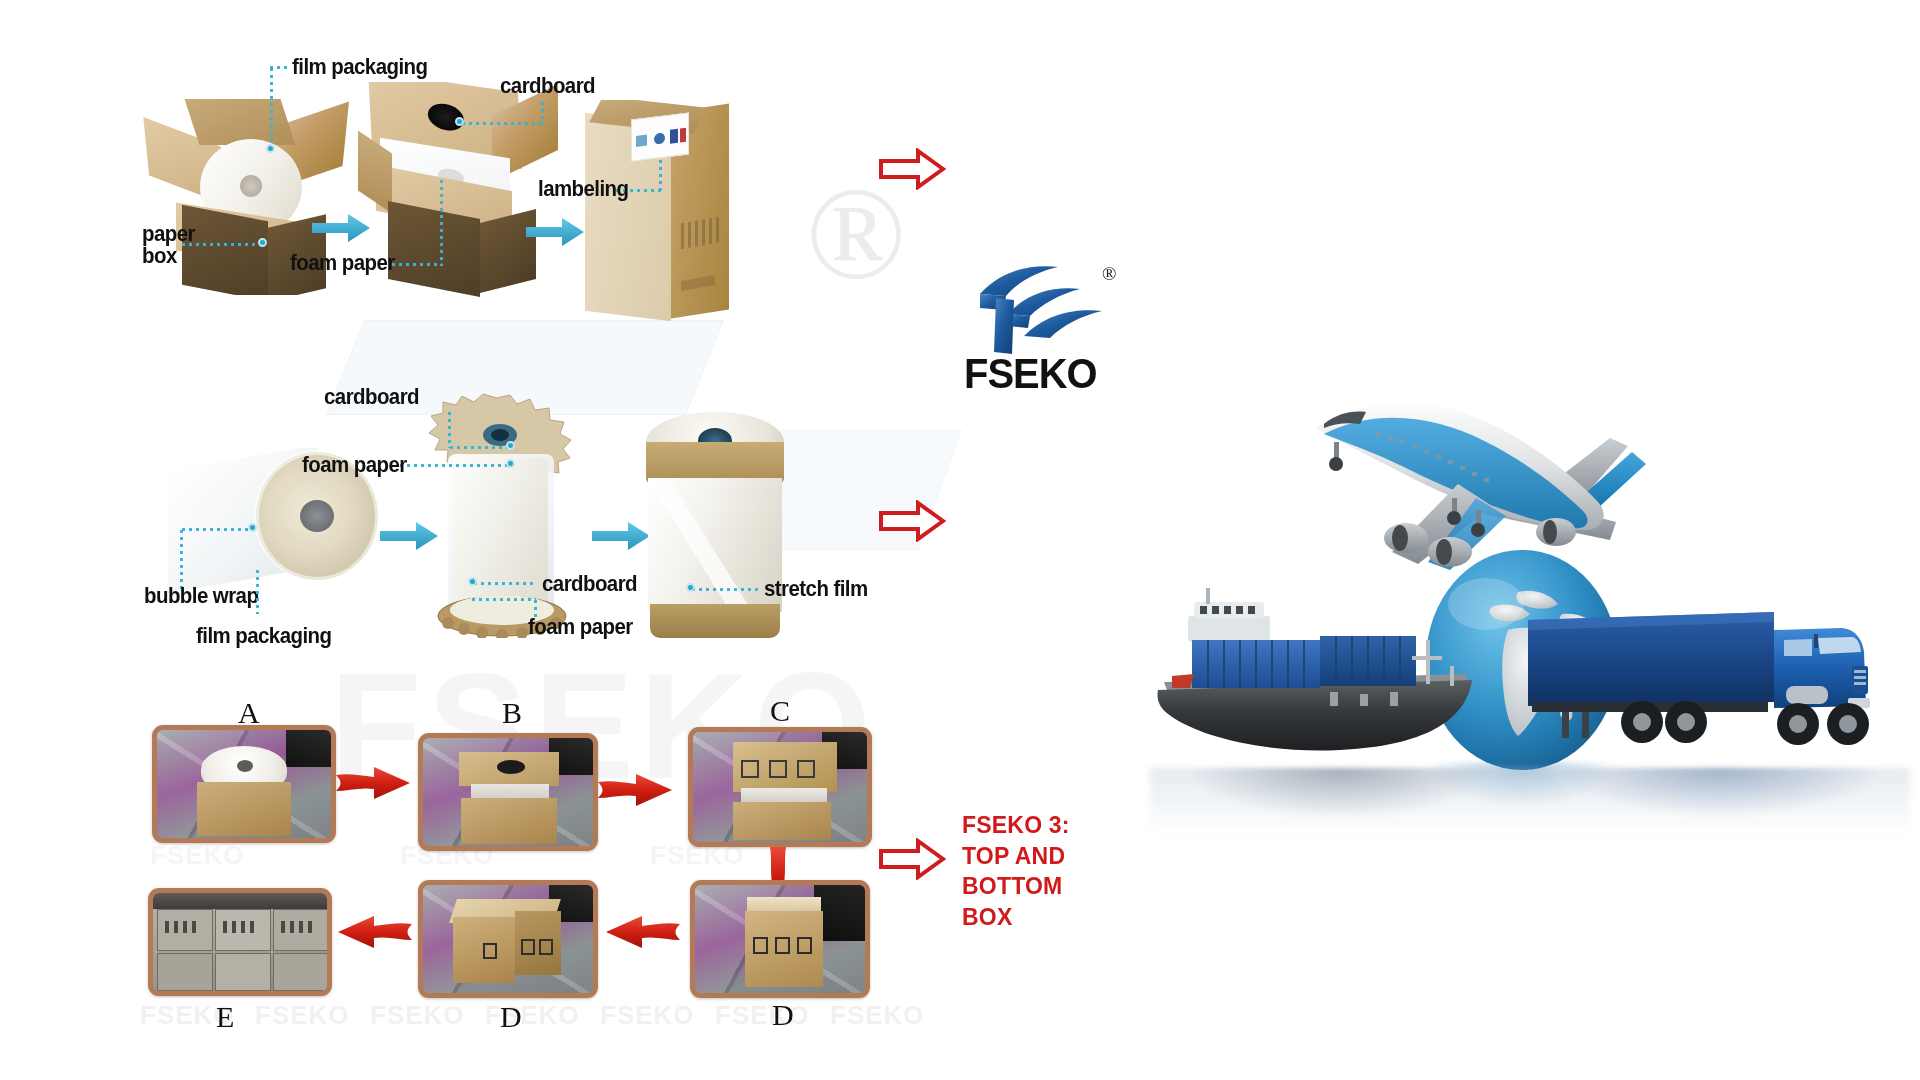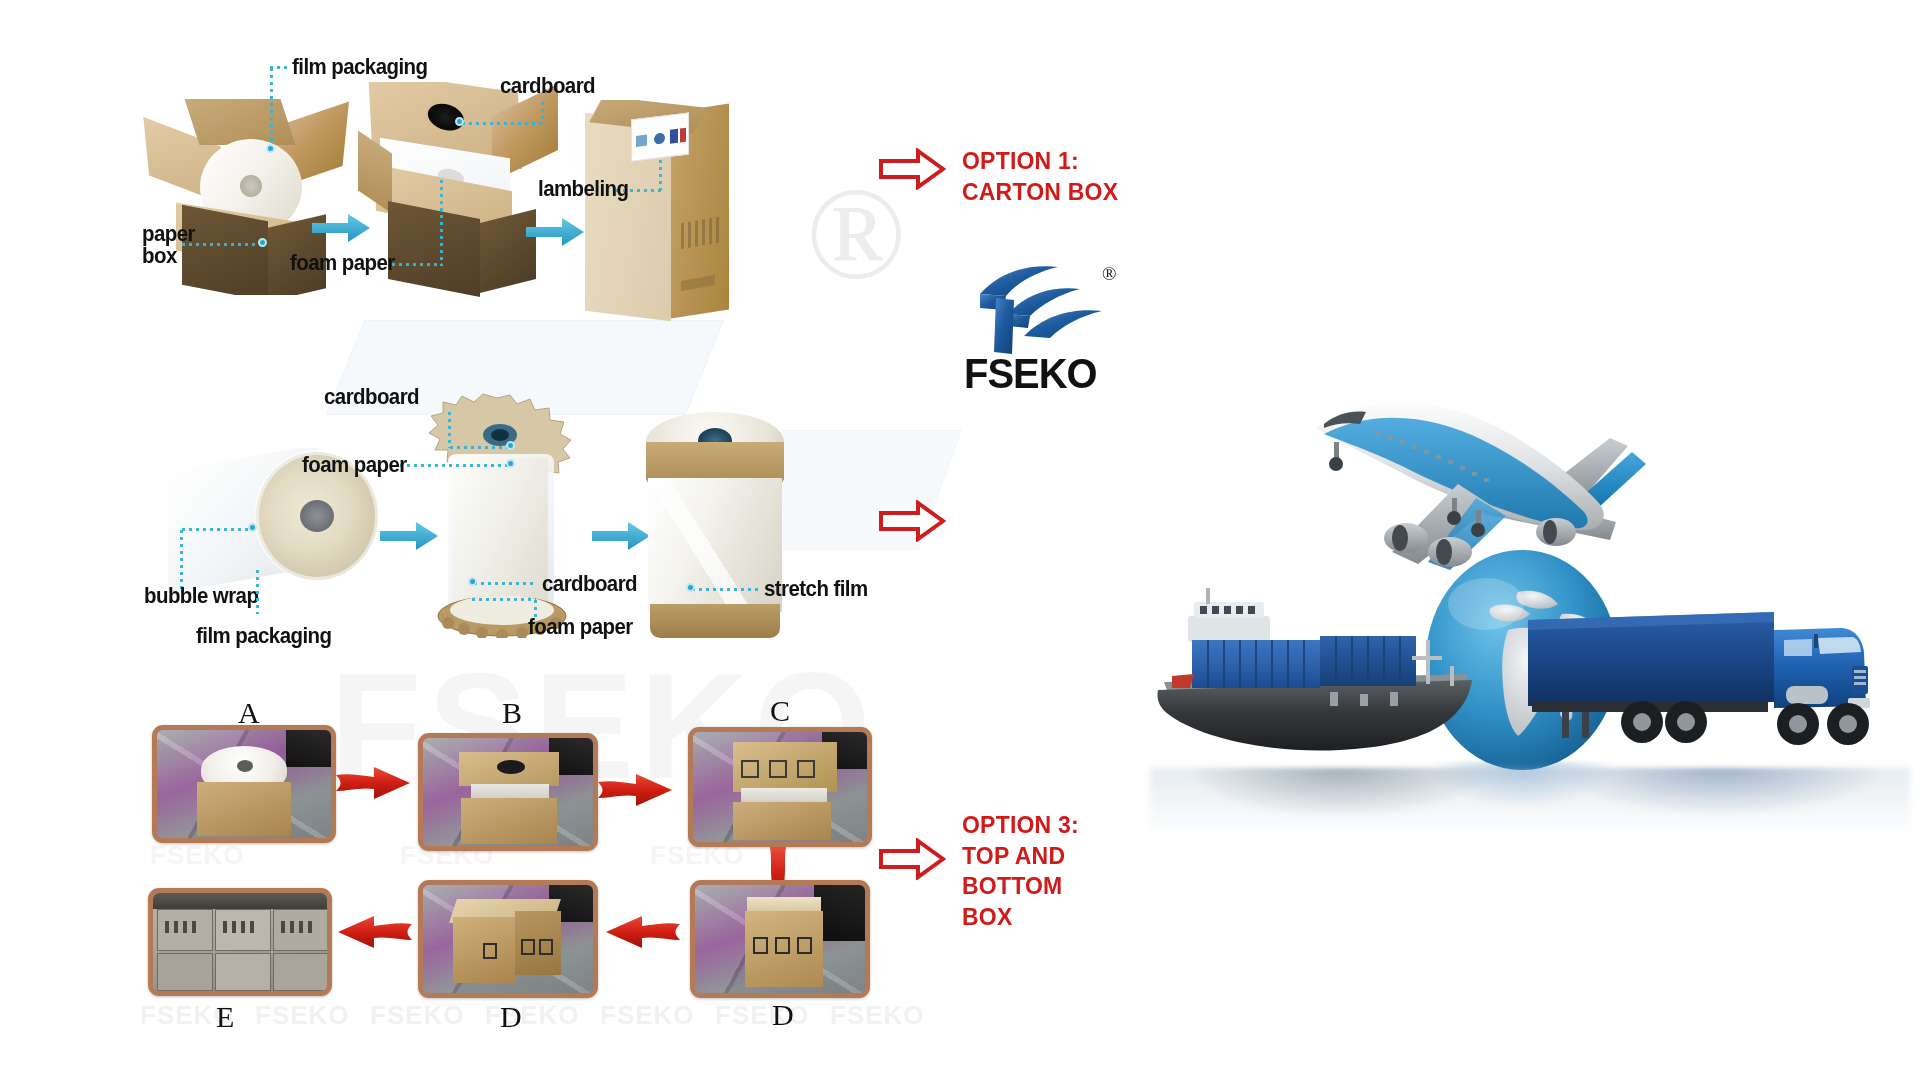--- a/index.html
+++ b/index.html
@@ -206,22 +206,20 @@
     <div class="lead-h" style="left:390px;top:263px;width:52px;"></div>
     <div class="lead-v" style="left:440px;top:178px;height:88px;"></div>
     <div class="lbl" style="left:290px;top:252px;">foam paper</div>
   </div>
 
   <div style="position:absolute;left:878px;top:148px;">
     <svg width="68" height="42" viewBox="0 0 68 42" aria-hidden="true">
       <path d="M3 13 L40 13 L40 3 L65 21 L40 39 L40 29 L3 29 Z" fill="#ffffff" stroke="#cf1c1c" stroke-width="4" stroke-linejoin="miter"></path>
     </svg>
   </div>
-  <div class="opt-text" style="left:962px;top:146px;">OPTION 1:
-CARTON BOX</div>
 
   <div style="position:absolute;left:962px;top:258px;width:172px;height:140px;">
     <svg width="172" height="110" viewBox="0 0 172 110" aria-hidden="true">
       <defs>
         <linearGradient id="fg" x1="0" y1="0" x2="1" y2="1">
           <stop offset="0" stop-color="#4d86c4"></stop>
           <stop offset="0.45" stop-color="#1d5b9f"></stop>
           <stop offset="1" stop-color="#123f73"></stop>
         </linearGradient>
       </defs>
@@ -451,21 +449,21 @@
       </div>
     </div>
     <div class="step-letter" style="left:772px;top:998px;">D</div>
   </div>
 
   <div style="position:absolute;left:878px;top:838px;">
     <svg width="68" height="42" viewBox="0 0 68 42" aria-hidden="true">
       <path d="M3 13 L40 13 L40 3 L65 21 L40 39 L40 29 L3 29 Z" fill="#ffffff" stroke="#cf1c1c" stroke-width="4" stroke-linejoin="miter"></path>
     </svg>
   </div>
-  <div class="opt-text" style="left:962px;top:810px;">OPTION 3:
+  <div class="opt-text" style="left:962px;top:810px;">FSEKO 3:
 TOP AND
 BOTTOM
 BOX</div>
 
   <div style="position:absolute;left:1150px;top:370px;width:760px;height:470px;">
 
     <svg style="position:absolute;left:130px;top:10px;" width="420" height="230" viewBox="0 0 420 230" aria-hidden="true">
       <defs>
         <linearGradient id="fus" x1="0" y1="0" x2="0" y2="1">
           <stop offset="0" stop-color="#fdfdfd"></stop>

